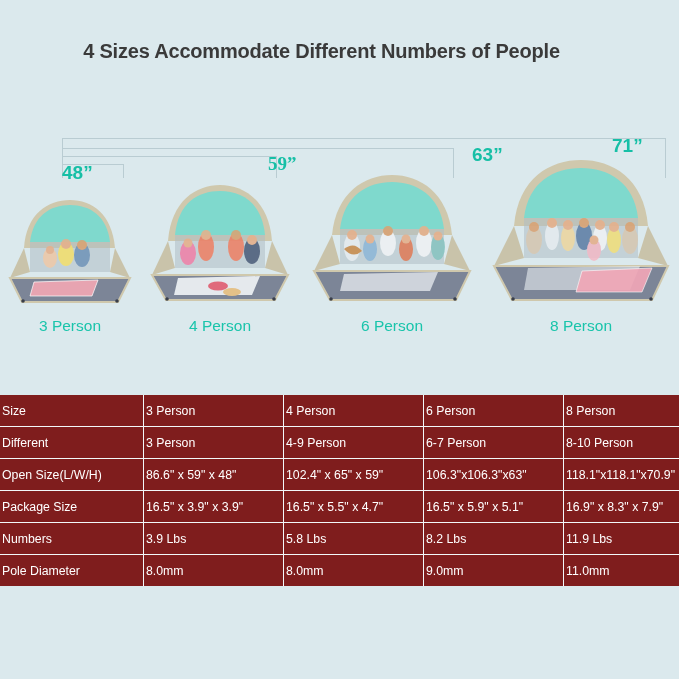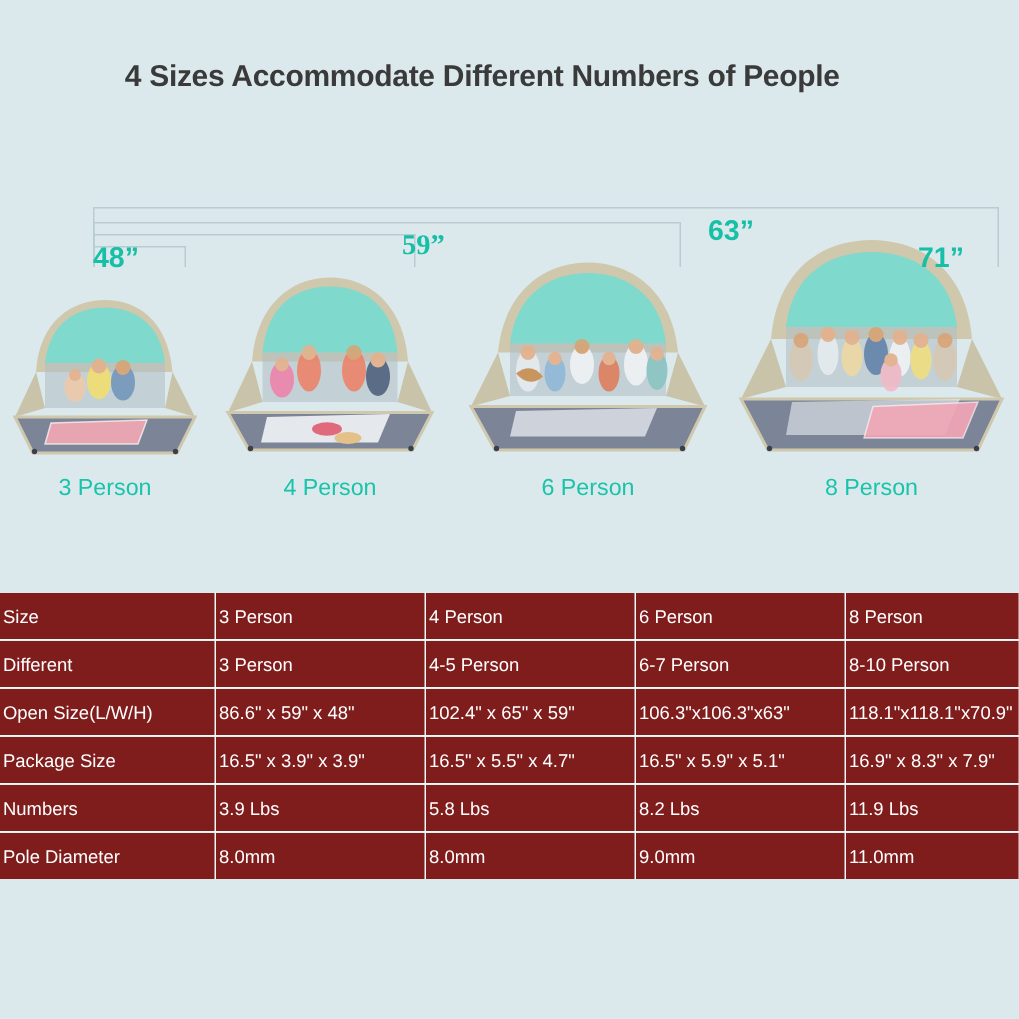--- a/index.html
+++ b/index.html
@@ -227,41 +227,41 @@
       </g>
       <path d="M4 110 L178 110 L162 144 L22 144 Z" fill="#7c8597"></path>
       <path d="M4 110 L178 110 L162 144 L22 144 Z" fill="none" stroke="#cfc8ad" stroke-width="2"></path>
       <path d="M38 112 L150 110 L140 134 L34 134 Z" fill="#e9eef1" opacity="0.6"></path>
       <path d="M92 115 L162 112 L152 136 L86 136 Z" fill="#f0a6b6" opacity="0.92"></path>
       <path d="M92 115 L162 112 L152 136 L86 136 Z" fill="none" stroke="#ffffff" stroke-width="1" opacity="0.6"></path>
       <circle cx="23" cy="143" r="1.8" fill="#3a3f4a"></circle>
       <circle cx="161" cy="143" r="1.8" fill="#3a3f4a"></circle>
     </svg>
   </div>
-  <div class="height-label" style="left:612px; top:17px;margin-top:27px;">71”</div>
+  <div class="height-label" style="left:612px; top:17px;">71”</div>
 
   <div class="person-label" style="left:6px; top:199px; width:128px;">3 Person</div>
   <div class="person-label" style="left:148px; top:199px; width:144px;">4 Person</div>
   <div class="person-label" style="left:310px; top:199px; width:164px;">6 Person</div>
   <div class="person-label" style="left:490px; top:199px; width:182px;">8 Person</div>
 </div>
 
 <table id="spec-table">
   <tbody>
     <tr>
       <td class="rowhead">Size</td>
       <td class="datacell">3 Person</td>
       <td class="datacell">4 Person</td>
       <td class="datacell">6 Person</td>
       <td class="datacell">8 Person</td>
     </tr>
     <tr>
       <td class="rowhead">Different</td>
       <td class="datacell">3 Person</td>
-      <td class="datacell">4-5 Person</td>
+      <td class="datacell">4-9 Person</td>
       <td class="datacell">6-7 Person</td>
       <td class="datacell">8-10 Person</td>
     </tr>
     <tr>
       <td class="rowhead">Open Size(L/W/H)</td>
       <td class="datacell">86.6" x 59" x 48"</td>
       <td class="datacell">102.4" x 65" x 59"</td>
       <td class="datacell">106.3"x106.3"x63"</td>
       <td class="datacell">118.1"x118.1"x70.9"</td>
     </tr>

